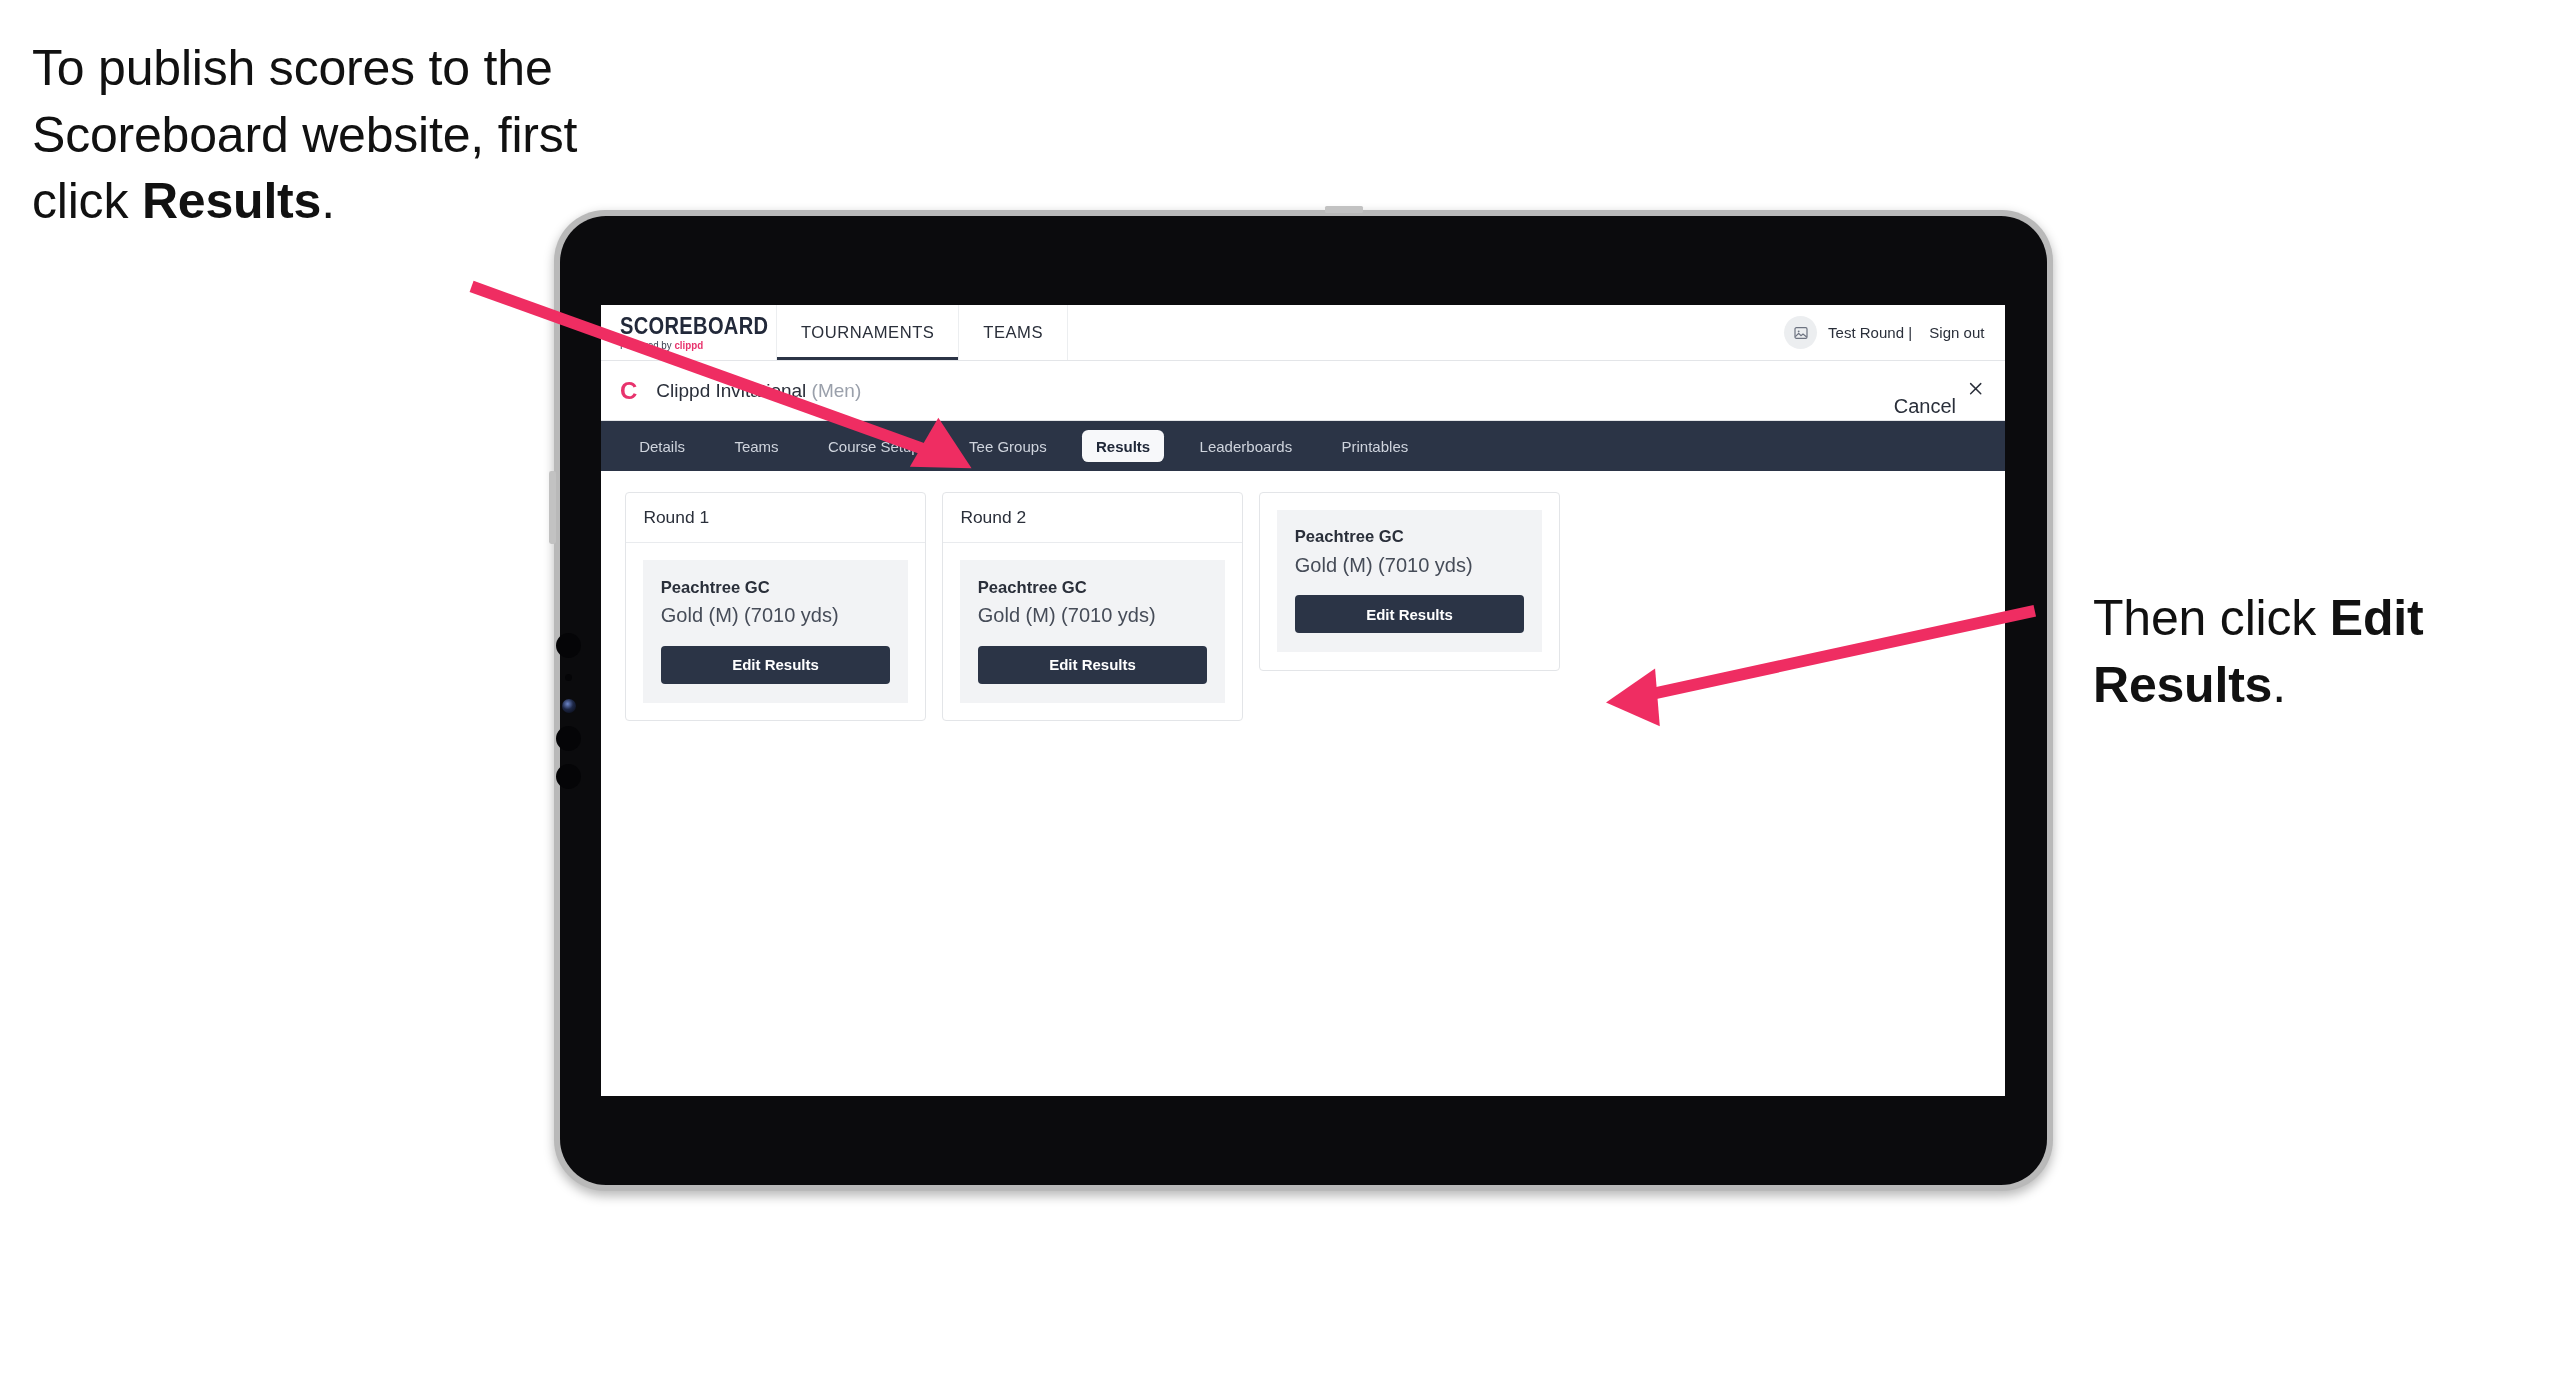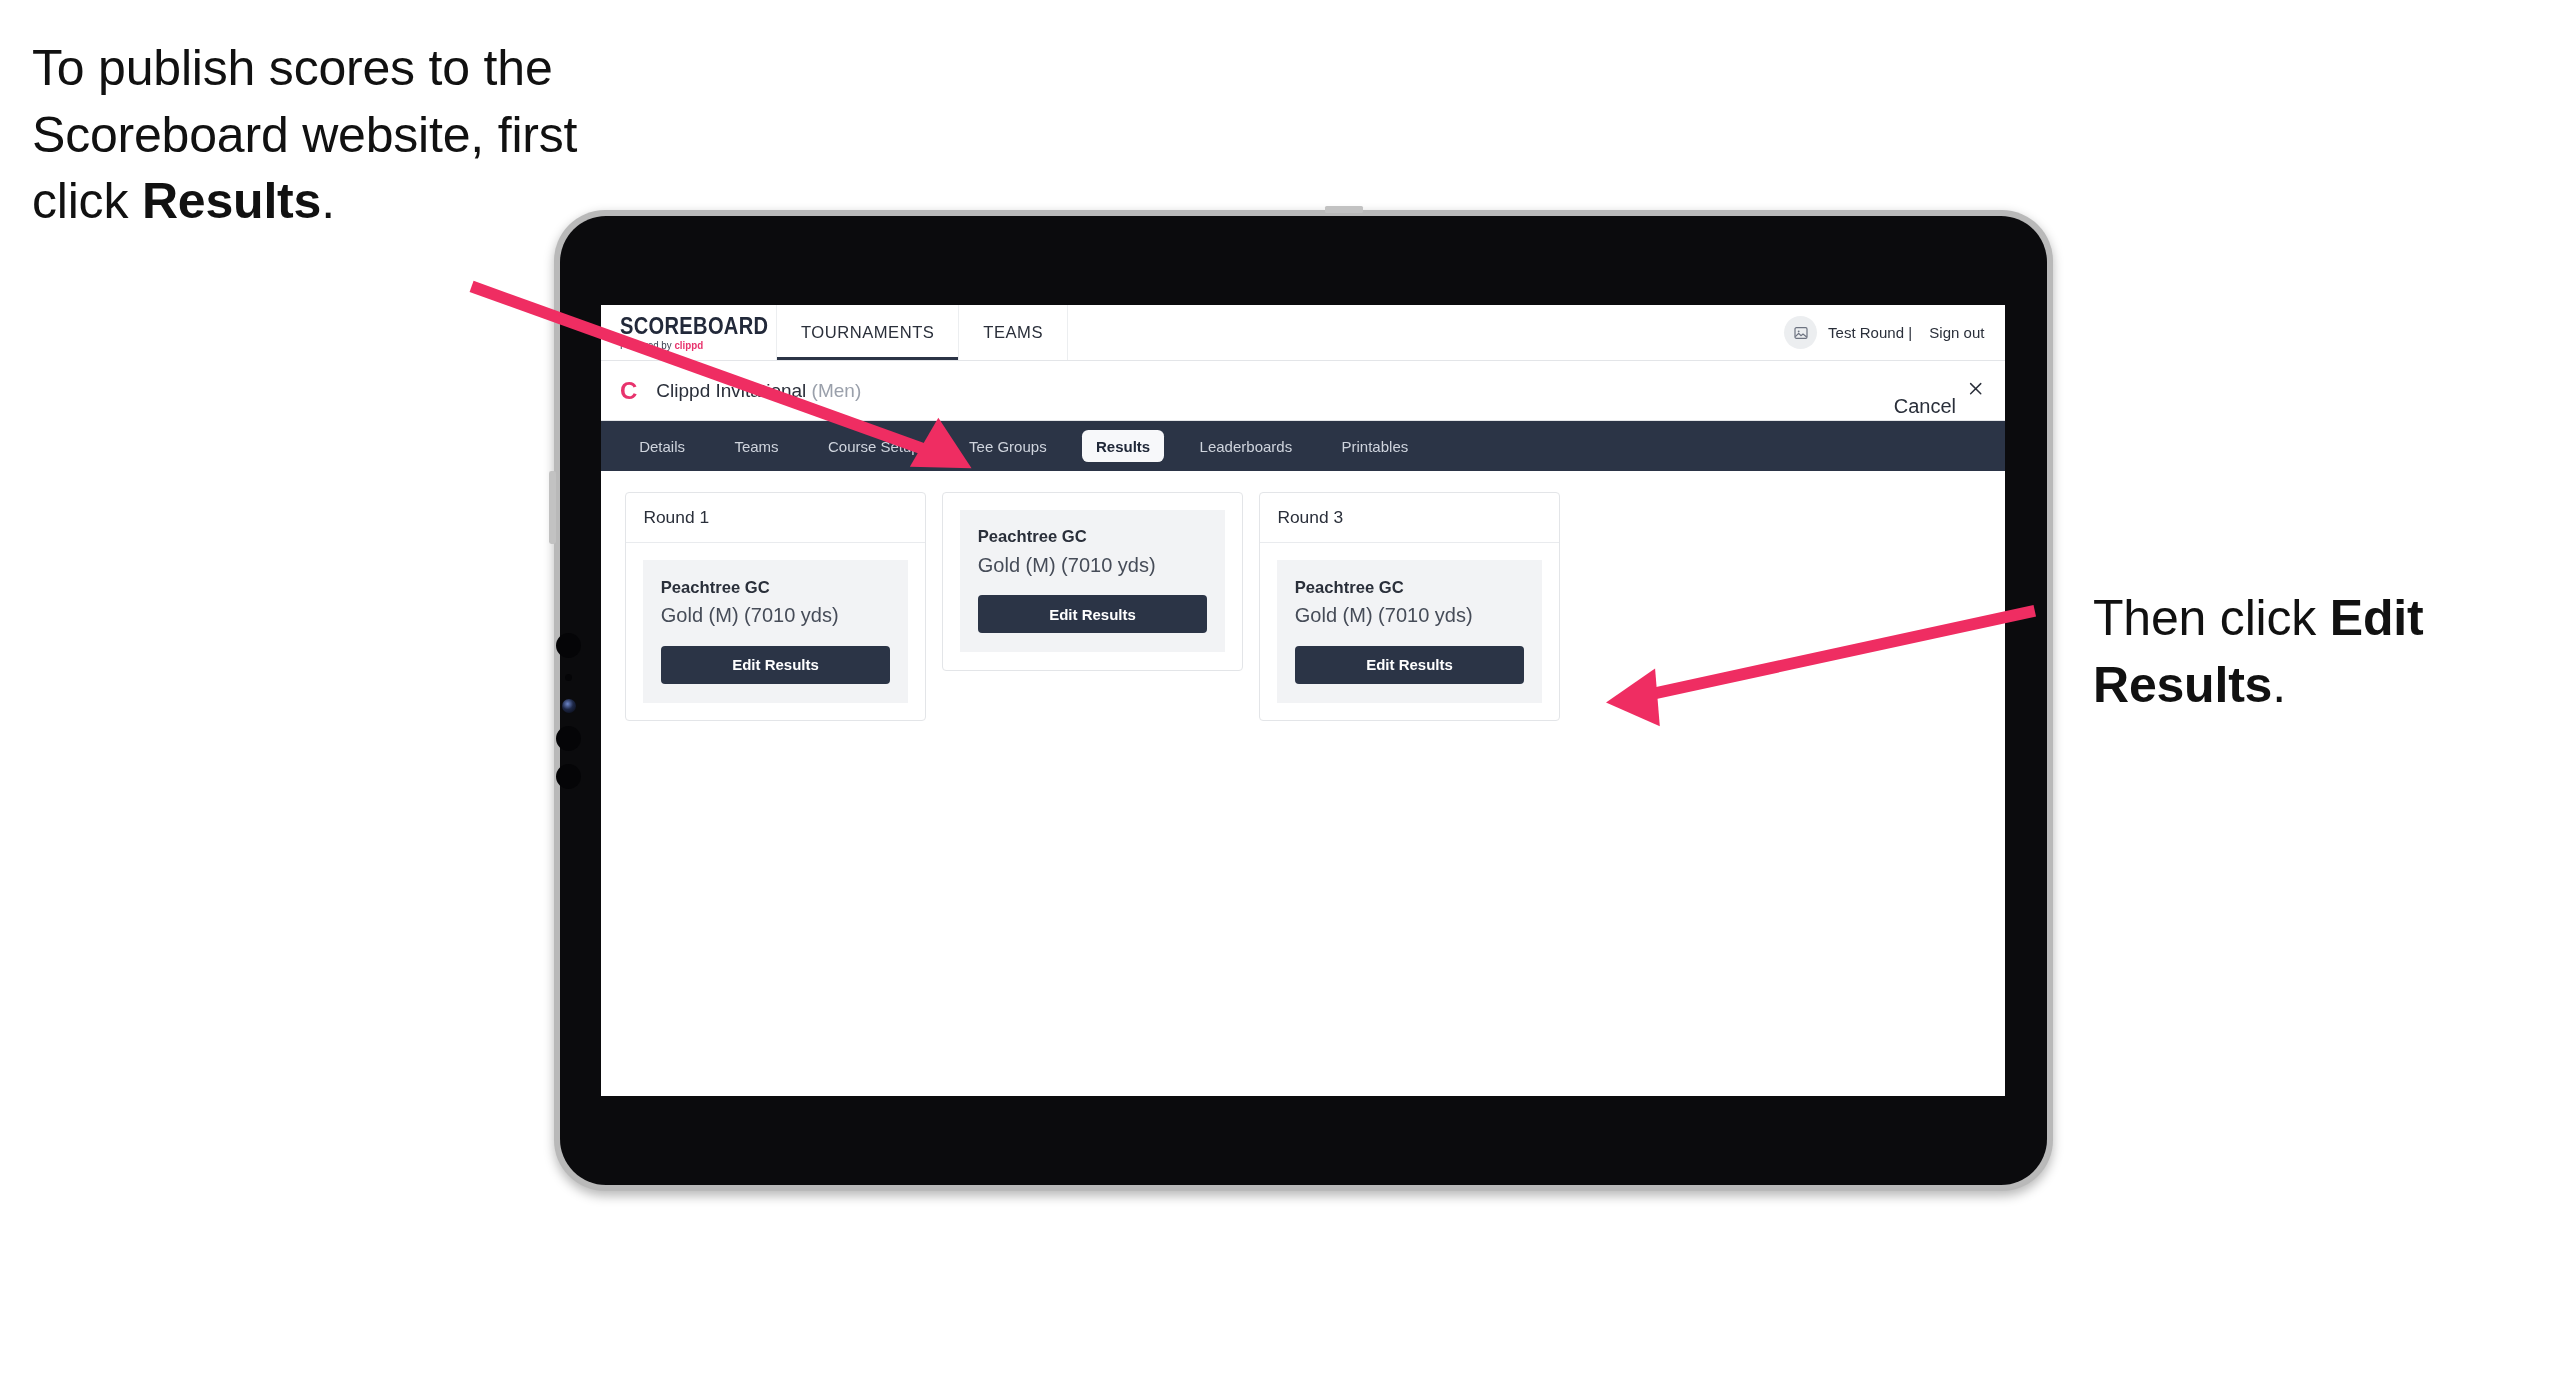--- a/index.html
+++ b/index.html
@@ -235,33 +235,33 @@
           <div class="course-name">Peachtree GC</div>
           <div class="course-tee">Gold (M) (7010 yds)</div>
           <button class="edit-btn">
               <span>Edit Results</span>
             </button>
         </div>
       </div>
     </div>
 
     <div class="round-card">
+      <div class="round-head">Round 2</div>
       <div class="round-body">
         <div class="course-box">
           <div class="course-name">Peachtree GC</div>
           <div class="course-tee">Gold (M) (7010 yds)</div>
           <button class="edit-btn">
               <span>Edit Results</span>
             </button>
         </div>
       </div>
     </div>
 
     <div class="round-card">
-      <div class="round-head">Round 3</div>
       <div class="round-body">
         <div class="course-box">
           <div class="course-name">Peachtree GC</div>
           <div class="course-tee">Gold (M) (7010 yds)</div>
           <button class="edit-btn">
               <span>Edit Results</span>
             </button>
         </div>
       </div>
     </div>

